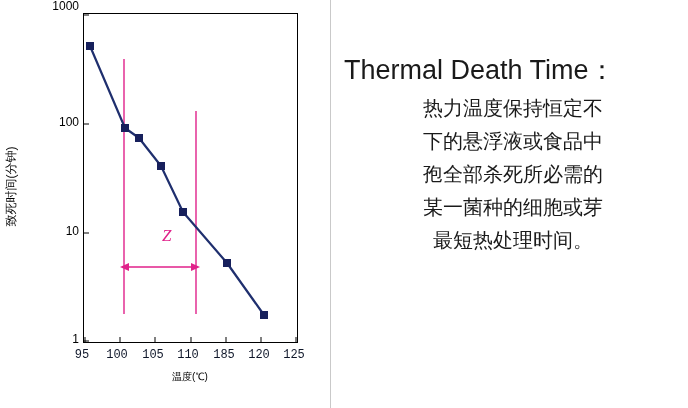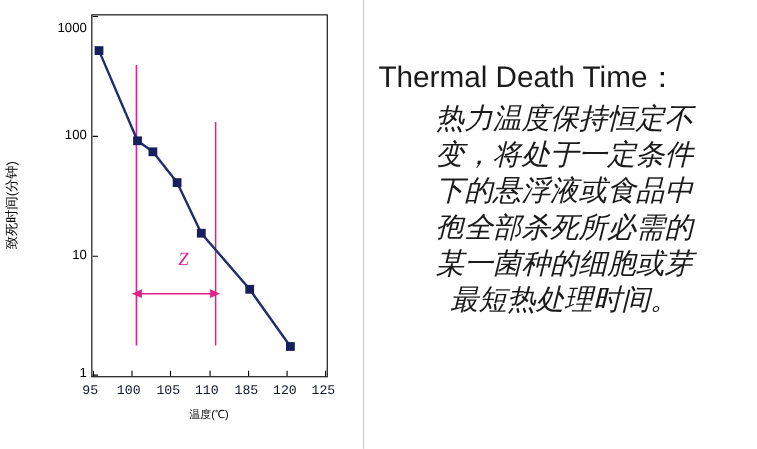--- a/index.html
+++ b/index.html
@@ -133,26 +133,25 @@
     color: #1a1a1a;
     font-family: "Liberation Sans", sans-serif;
     letter-spacing: 0px;
     white-space: nowrap;
   }
   #text-body {
     position: absolute;
     left: 14px;
     top: 92px;
     width: 330px;
-    font-size: 26px;
+    font-size: 20px;
     line-height: 33px;
     color: #1a1a1a;
     font-family: "DejaVu Serif", serif;
     text-align: center;
-    font-style: italic;
   }
   #text-body .line {
     display: block;
     white-space: nowrap;
   }
 </style>
 </head>
 <body>
 
 <div id="page">
@@ -190,21 +189,21 @@
         <line x1="107" y1="328" x2="107" y2="323" stroke="#000000" stroke-width="1"></line>
         <line x1="142" y1="328" x2="142" y2="323" stroke="#000000" stroke-width="1"></line>
         <line x1="177" y1="328" x2="177" y2="323" stroke="#000000" stroke-width="1"></line>
         <line x1="212" y1="328" x2="212" y2="323" stroke="#000000" stroke-width="1"></line>
       </svg>
 
       <span id="z-label" style="left:78px; top:212px;">Z</span>
     </div>
 
     <div id="y-ticks">
-      <span class="y-tick-label" style="top:20px;text-align:center;">1000</span>
+      <span class="y-tick-label" style="top:1px;text-align:center;">1000</span>
       <span class="y-tick-label" style="top:117px;">100</span>
       <span class="y-tick-label" style="top:226px;">10</span>
       <span class="y-tick-label" style="top:334px;">1</span>
     </div>
 
     <div id="x-ticks">
       <span class="x-tick-label" style="left:10px;  width:24px;">95</span>
       <span class="x-tick-label" style="left:44px;  width:26px;">100</span>
       <span class="x-tick-label" style="left:80px;  width:26px;">105</span>
       <span class="x-tick-label" style="left:115px; width:26px;">110</span>
@@ -216,21 +215,20 @@
     <div id="y-axis-title">致死时间(分钟)</div>
     <div id="x-axis-title">温度(℃)</div>
   </div>
 
   <div id="divider"></div>
 
   <div id="text-panel">
     <div id="text-heading">Thermal Death Time：</div>
     <div id="text-body">
       <span class="line">热力温度保持恒定不</span>
-      <span class="line">变，将处于一定条件</span>
       <span class="line">下的悬浮液或食品中</span>
       <span class="line">孢全部杀死所必需的</span>
       <span class="line">某一菌种的细胞或芽</span>
       <span class="line">最短热处理时间。</span>
     </div>
   </div>
 
 </div>
 
 </body></html>

